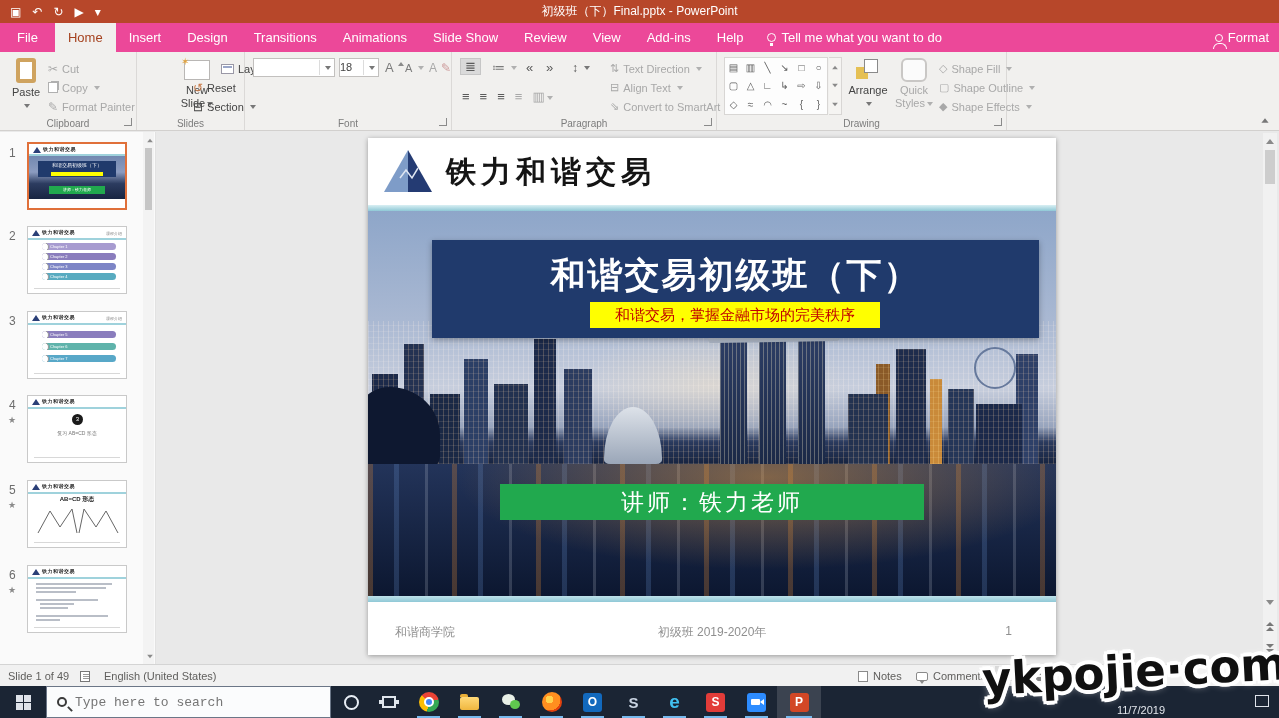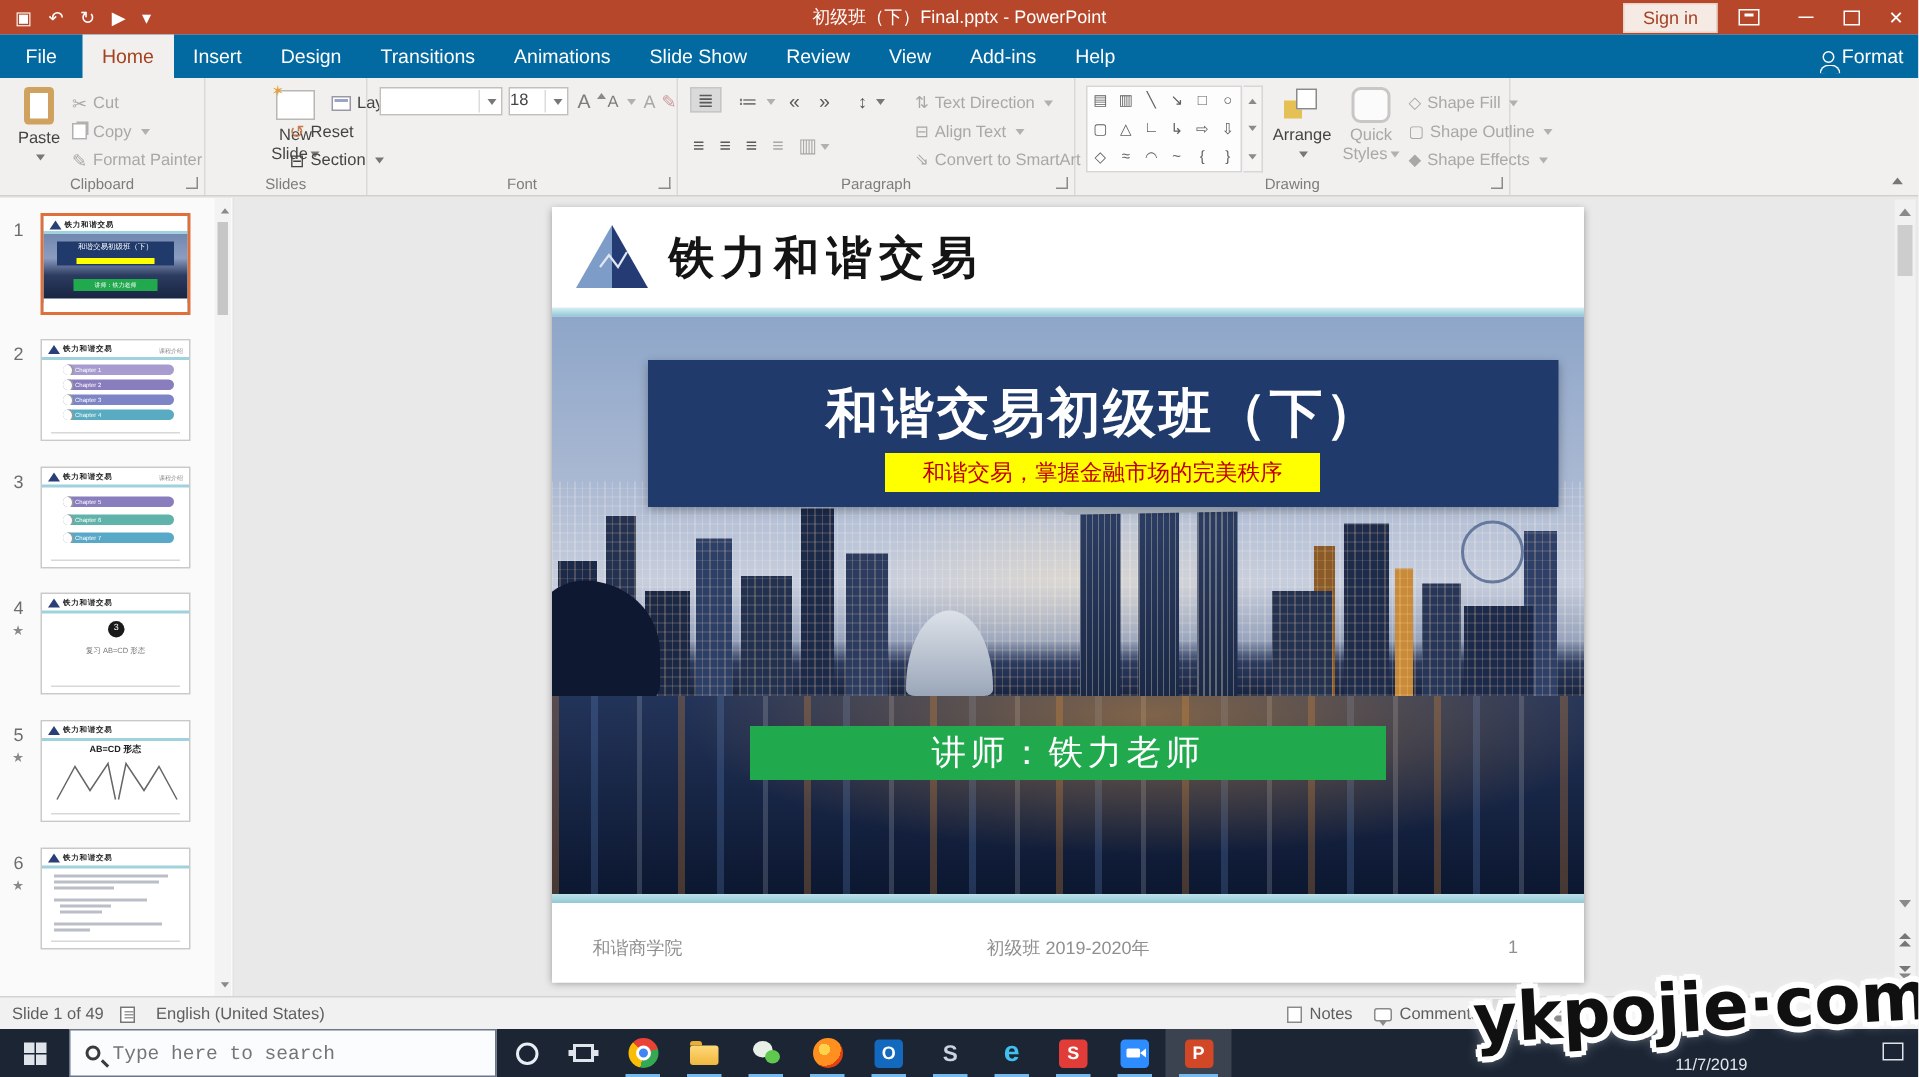--- a/index.html
+++ b/index.html
@@ -14,21 +14,21 @@
   .win-title { position:absolute; left:0; right:0; top:0; height:23px; text-align:center; font-size:12px; line-height:23px; color:#fff; }
   .tb-right { position:absolute; right:0; top:0; height:23px; display:flex; align-items:center; }
   .signin { background:#f6eae4; color:#a34323; font-size:12px; padding:2px 12px; margin-right:14px; border:1px solid #e8d2c7; }
   .ribdisp { width:14px; height:11px; border:1px solid #fff; margin-right:16px; position:relative; }
   .ribdisp::after { content:""; position:absolute; left:3px; top:2px; width:6px; height:2px; background:#fff; }
   .wc { width:30px; height:23px; display:flex; align-items:center; justify-content:center; font-size:12px; }
   .wc-min::after { content:""; width:10px; height:1px; background:#fff; display:block; }
   .wc-rest::after { content:""; width:9px; height:8px; border:1px solid #fff; display:block; }
 
   
-  .tabrow { position:absolute; top:23px; left:0; right:0; height:29px; background:#0369a1; }
+  .tabrow { position:absolute; top:23px; left:0; right:0; height:29px; background:#ec4899; }
   .tab { float:left; height:29px; line-height:29px; padding:0 13px; color:#fff; font-size:13px; cursor:default; }
   .tab.file { padding:0 17px; }
   .tab.active { background:#f1f0ee; color:#a5421f; }
   .tellme { float:left; height:29px; display:flex; align-items:center; gap:6px; color:#fff; font-size:13px; padding:0 10px; }
   .bulb { width:9px; height:9px; border:1.5px solid #fff; border-radius:50%; position:relative; }
   .bulb::after { content:""; position:absolute; left:2px; top:9px; width:3px; height:3px; background:#fff; }
   .share { position:absolute; right:10px; top:0; height:29px; display:flex; align-items:center; gap:5px; color:#fff; font-size:13px; }
   .person { width:8px; height:8px; border:1.5px solid #fff; border-radius:50%; position:relative; }
   .person::after { content:""; position:absolute; left:-3px; top:8px; width:12px; height:5px; border:1.5px solid #fff; border-bottom:none; border-radius:6px 6px 0 0; }
 
@@ -200,41 +200,38 @@
 
   <div class="titlebar">
     <div class="qat">
       <span>▣</span>
       <span>↶</span>
       <span>↻</span>
       <span>▶</span>
       <span>▾</span>
     </div>
     <div class="win-title">初级班（下）Final.pptx  -  PowerPoint</div>
-    <div class="tb-right">
-      <span class="signin">Sign in</span>
-      <span class="ribdisp"></span>
-      <span class="wc wc-min"></span>
-      <span class="wc wc-rest"></span>
-      <span class="wc">✕</span>
-    </div>
   </div>
 
   <div class="tabrow">
     <span class="tab file">File</span>
     <span class="tab active">Home</span>
     <span class="tab">Insert</span>
     <span class="tab">Design</span>
     <span class="tab">Transitions</span>
     <span class="tab">Animations</span>
     <span class="tab">Slide Show</span>
     <span class="tab">Review</span>
     <span class="tab">View</span>
     <span class="tab">Add-ins</span>
     <span class="tab">Help</span>
+    <span class="tellme">
+      <span class="bulb"></span>
+      <span>Tell me what you want to do</span>
+    </span>
     <span class="share">
       <span class="person"></span>
       <span>Format</span>
     </span>
   </div>
 
   <div class="ribbon">
 
     <div class="grp" style="left:0;width:137px;">
       <div class="bigbtn" style="left:4px;">

